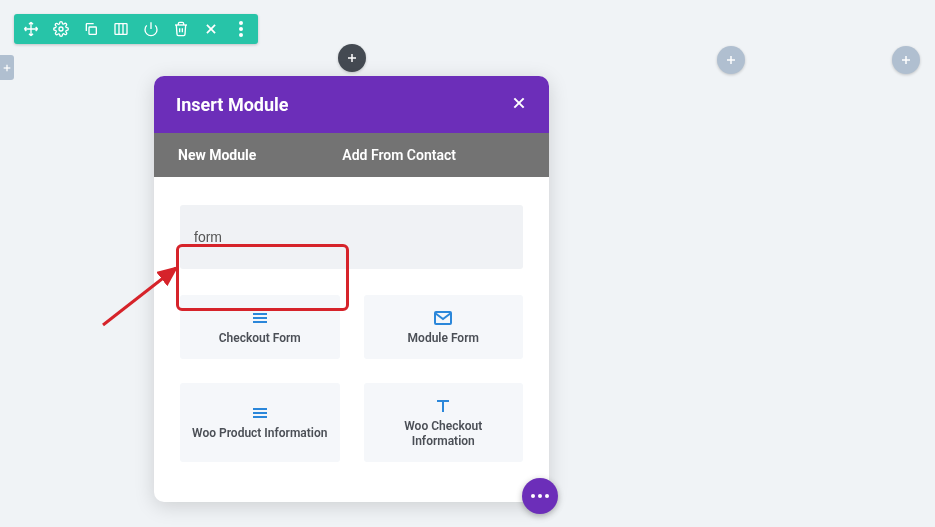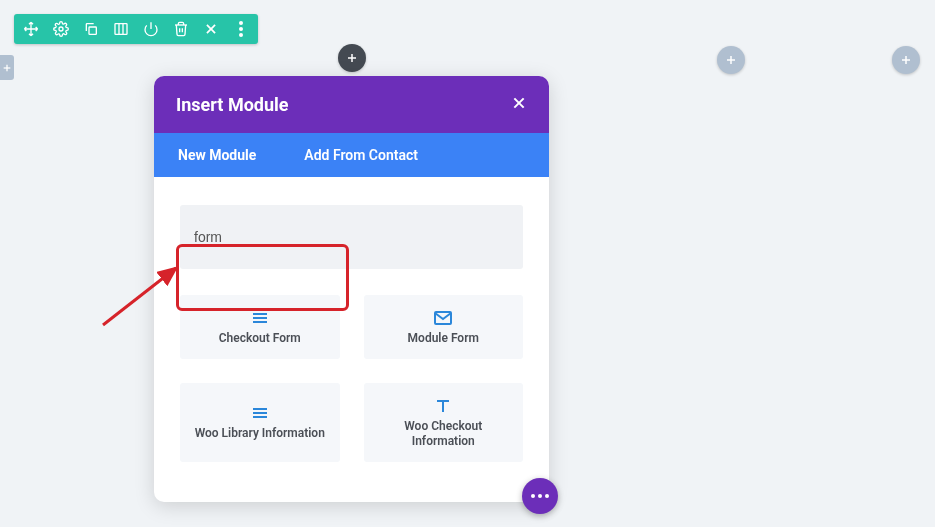--- a/index.html
+++ b/index.html
@@ -90,21 +90,22 @@
     font-size: 18px;
     font-weight: 700;
   }
   .modal-close {
     cursor: pointer;
     font-size: 18px;
     font-weight: 700;
   }
   .modal-tabs {
     display: flex;
-    background: #3b82f6;
+    background: #737373;
+    gap: 38px;
   }
   .modal-tab {
     flex: 0 0 auto;
     padding: 14px 24px;
     color: #fff;
     font-size: 14px;
     font-weight: 700;
     cursor: pointer;
   }
   .modal-tab.inactive {
@@ -310,21 +311,21 @@
       </div>
 
       <div class="module-card">
         <span class="m-icon">
           <svg width="16" height="12" viewBox="0 0 16 12" stroke="#2b87da" stroke-width="2">
               <line x1="1" y1="2" x2="15" y2="2"></line>
               <line x1="1" y1="6" x2="15" y2="6"></line>
               <line x1="1" y1="10" x2="15" y2="10"></line>
             </svg>
         </span>
-        <span class="m-label">Woo Library Information</span>
+        <span class="m-label">Woo Product Information</span>
       </div>
 
       <div class="module-card">
         <span class="m-icon">
           <svg width="16" height="14" viewBox="0 0 16 14" fill="none" stroke="#2b87da" stroke-width="2">
               <line x1="2" y1="2" x2="14" y2="2"></line>
               <line x1="8" y1="2" x2="8" y2="13"></line>
             </svg>
         </span>
         <span class="m-label">Woo Checkout Information</span>

